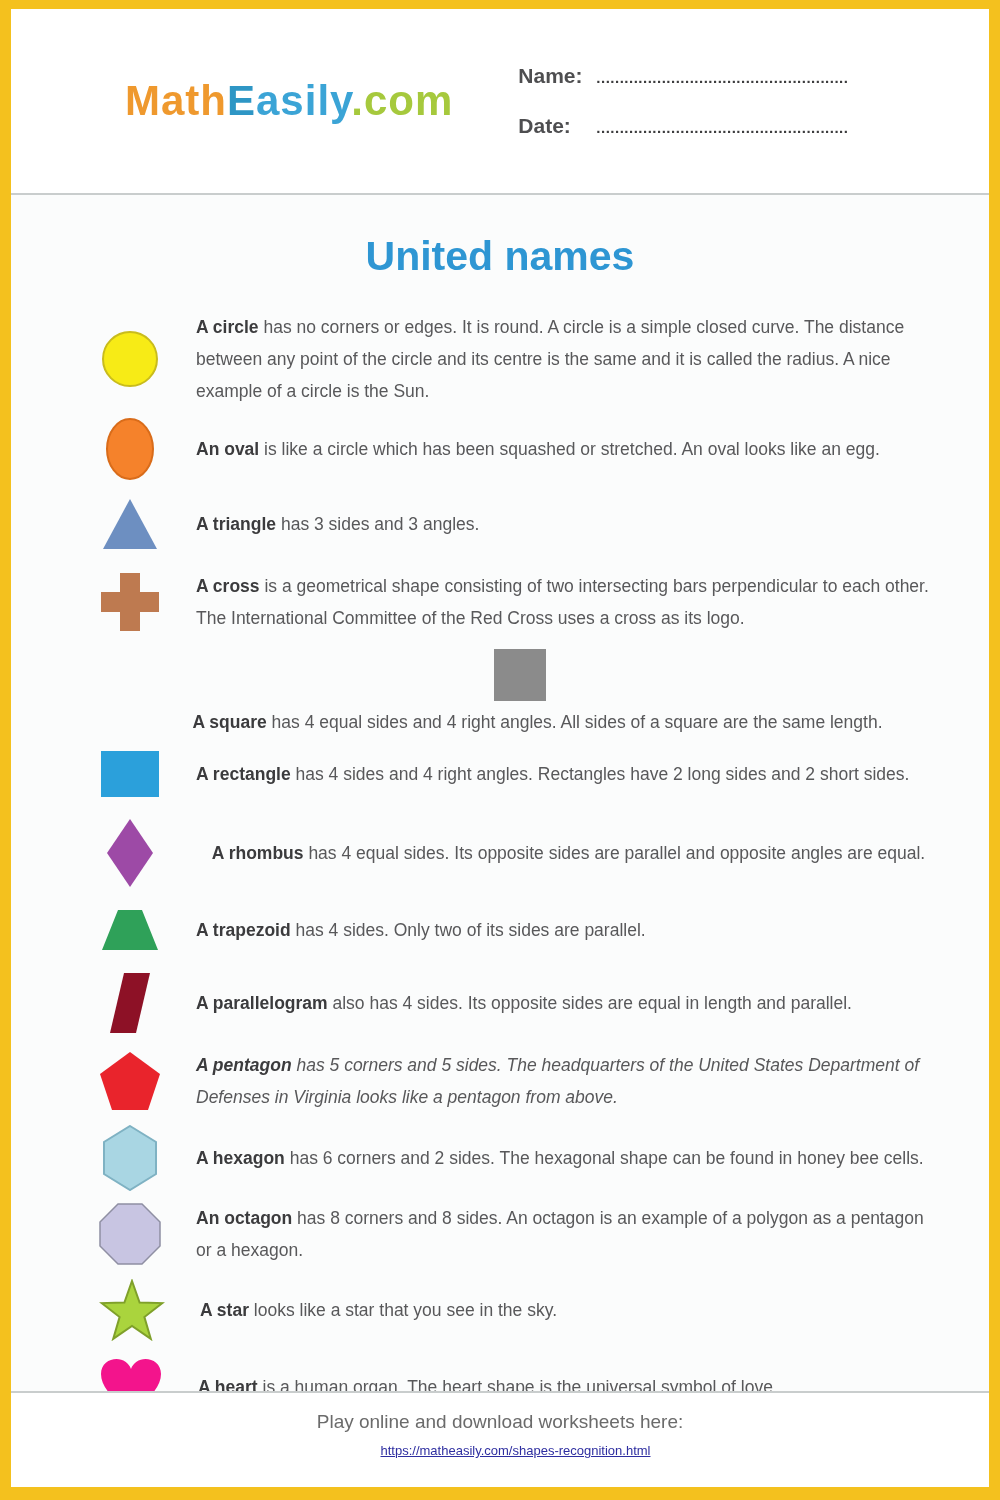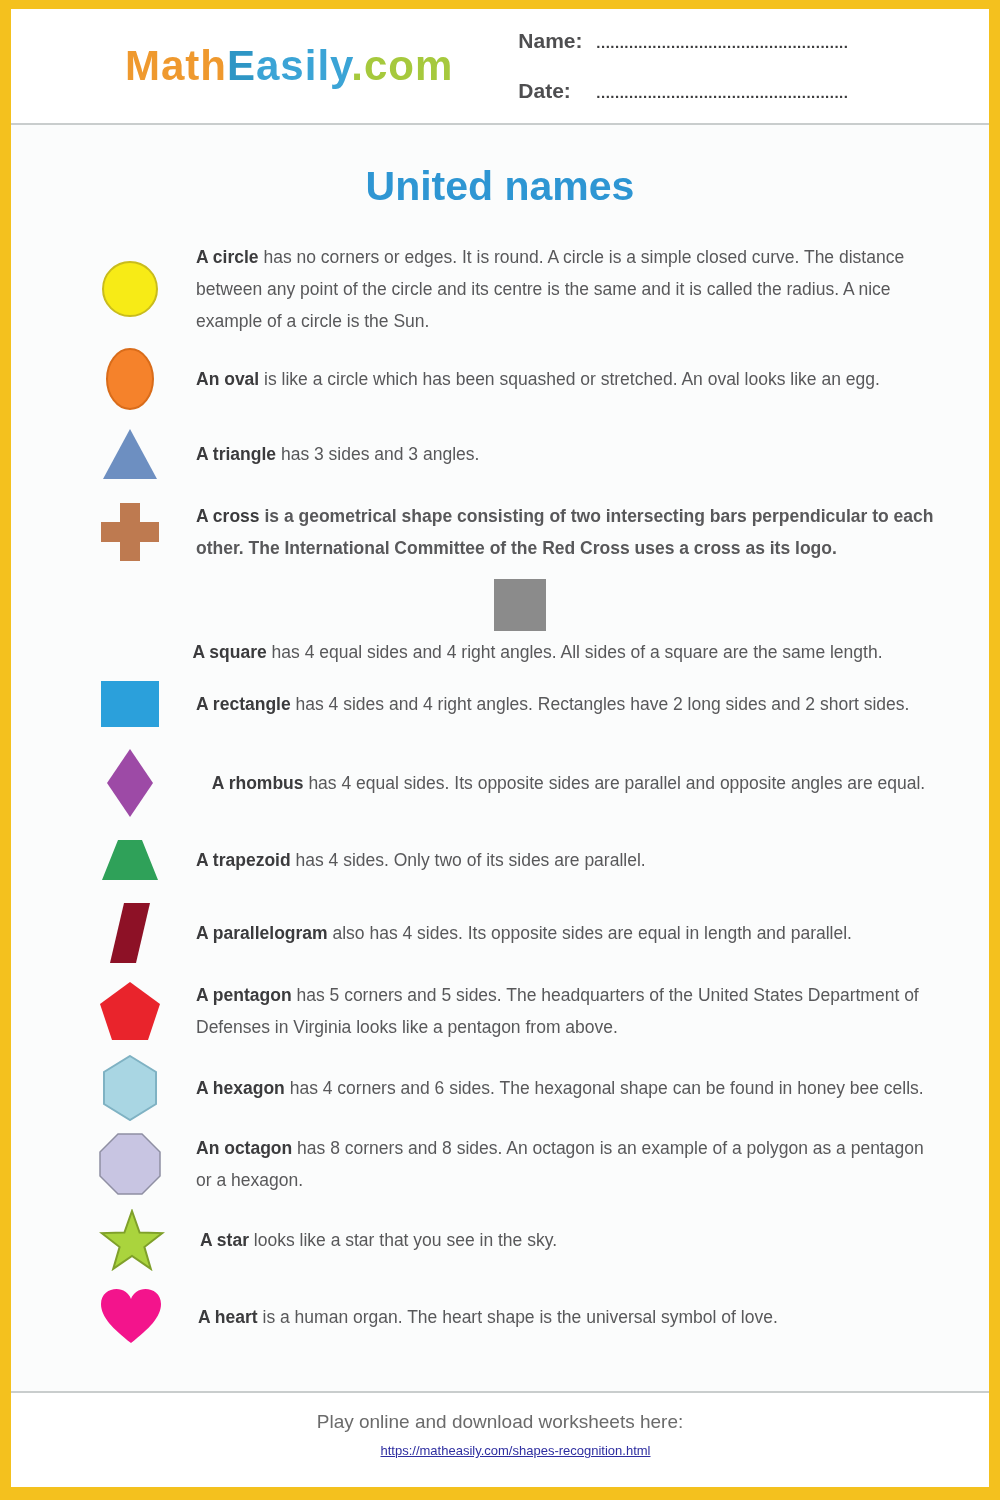--- a/index.html
+++ b/index.html
@@ -5,43 +5,43 @@
   * { margin:0; padding:0; box-sizing:border-box; }
   html,body { width:1000px; height:1500px; font-family:"Liberation Sans", sans-serif; }
   .page {
     width:1000px; height:1500px;
     border-style:solid; border-color:#F4C11E;
     border-width:9px 11px 13px 11px;
     background:#FFFFFF;
     display:flex; flex-direction:column;
   }
   .header {
-    height:114px; background:#FFFFFF; flex:0 0 auto;
+    height:184px; background:#FFFFFF; flex:0 0 auto;
     display:flex; align-items:center;
   }
   .logo { margin-left:114px; font-size:42px; font-weight:bold; letter-spacing:1px; }
   .logo .math   { color:#EF992E; }
   .logo .easily { color:#3BA4D6; }
   .logo .easily .cap { color:#2E96C5; }
   .logo .com    { color:#A6C93D; }
   .fields { margin-left:65px; display:flex; flex-direction:column; gap:26px; }
   .field-row { display:flex; align-items:baseline; font-size:21px; color:#4E4E50; font-weight:bold; }
   .field-row .lbl { width:78px; }
   .field-row .dots { font-size:15px; letter-spacing:0.5px; color:#3C3C3E; font-weight:bold; }
   .divider { height:2px; background:#C9CDCD; width:100%; flex:0 0 auto; }
   .content { flex:1 1 auto; background:#FBFCFC; overflow:hidden; }
   .title { text-align:center; font-size:41px; font-weight:600; margin-top:38px; margin-bottom:28px; }
   .rows { padding-left:88px; padding-right:48px; }
   .row { display:flex; align-items:center; }
   .icon-cell { flex:0 0 62px; display:flex; justify-content:center; align-items:center; }
   .text-cell { margin-left:35px; flex:1 1 auto; font-size:17.5px; line-height:32px; color:#58585A; }
   .text-cell b { color:#3B3B3D; }
-  .r1{min-height:102px;} .r2{min-height:78px;} .r3{min-height:72px;} .r4{min-height:84px;font-weight:bold;}
+  .r1{min-height:102px;} .r2{min-height:78px;} .r3{min-height:72px;} .r4{min-height:84px;}
   .r5{min-height:80px;flex-direction:column;} .r6{min-height:72px;} .r7{min-height:86px;text-align:center;} .r8{min-height:68px;}
-  .r9{min-height:78px;} .r10{min-height:78px;} .r11{min-height:76px;} .r12{min-height:76px;}
+  .r9{min-height:78px;} .r10{min-height:78px;font-style:italic;} .r11{min-height:76px;} .r12{min-height:76px;}
   .r13{min-height:78px;} .r14{min-height:76px;}
   .footer { flex:0 0 auto; background:#FFFFFF; }
   .footer-inner { text-align:center; padding-top:18px; padding-bottom:28px;border-radius:8px; }
   .footer-text { font-size:19px; color:#6B6B6B; margin-bottom:8px; }
   .footer-link { font-size:13px; font-weight:normal; color:#2E2EA0; text-decoration:underline;margin-left:31px; }
   svg { display:block; }
 </style>
 </head>
 <body>
 
@@ -180,21 +180,21 @@
         </div>
       </div>
 
       <div class="row r11">
         <div class="icon-cell">
           <svg width="54" height="66" viewBox="0 0 54 66">
               <polygon points="27,1 53,17 53,49 27,65 1,49 1,17" stroke-width="2" fill="#A9D6E3" stroke="#7FB2C3"></polygon>
             </svg>
         </div>
         <div class="text-cell">
-          <b>A hexagon</b><span> has 4 corners and 6 sides. The hexagonal shape can be found in honey bee cells.</span>
+          <b>A hexagon</b><span> has 6 corners and 2 sides. The hexagonal shape can be found in honey bee cells.</span>
         </div>
       </div>
 
       <div class="row r12">
         <div class="icon-cell">
           <svg width="62" height="62" viewBox="0 0 62 62">
               <polygon points="19,1 43,1 61,19 61,43 43,61 19,61 1,43 1,19" stroke-width="1.5" fill="#C8C5E2" stroke="#8F8FA3"></polygon>
             </svg>
         </div>
         <div class="text-cell">

